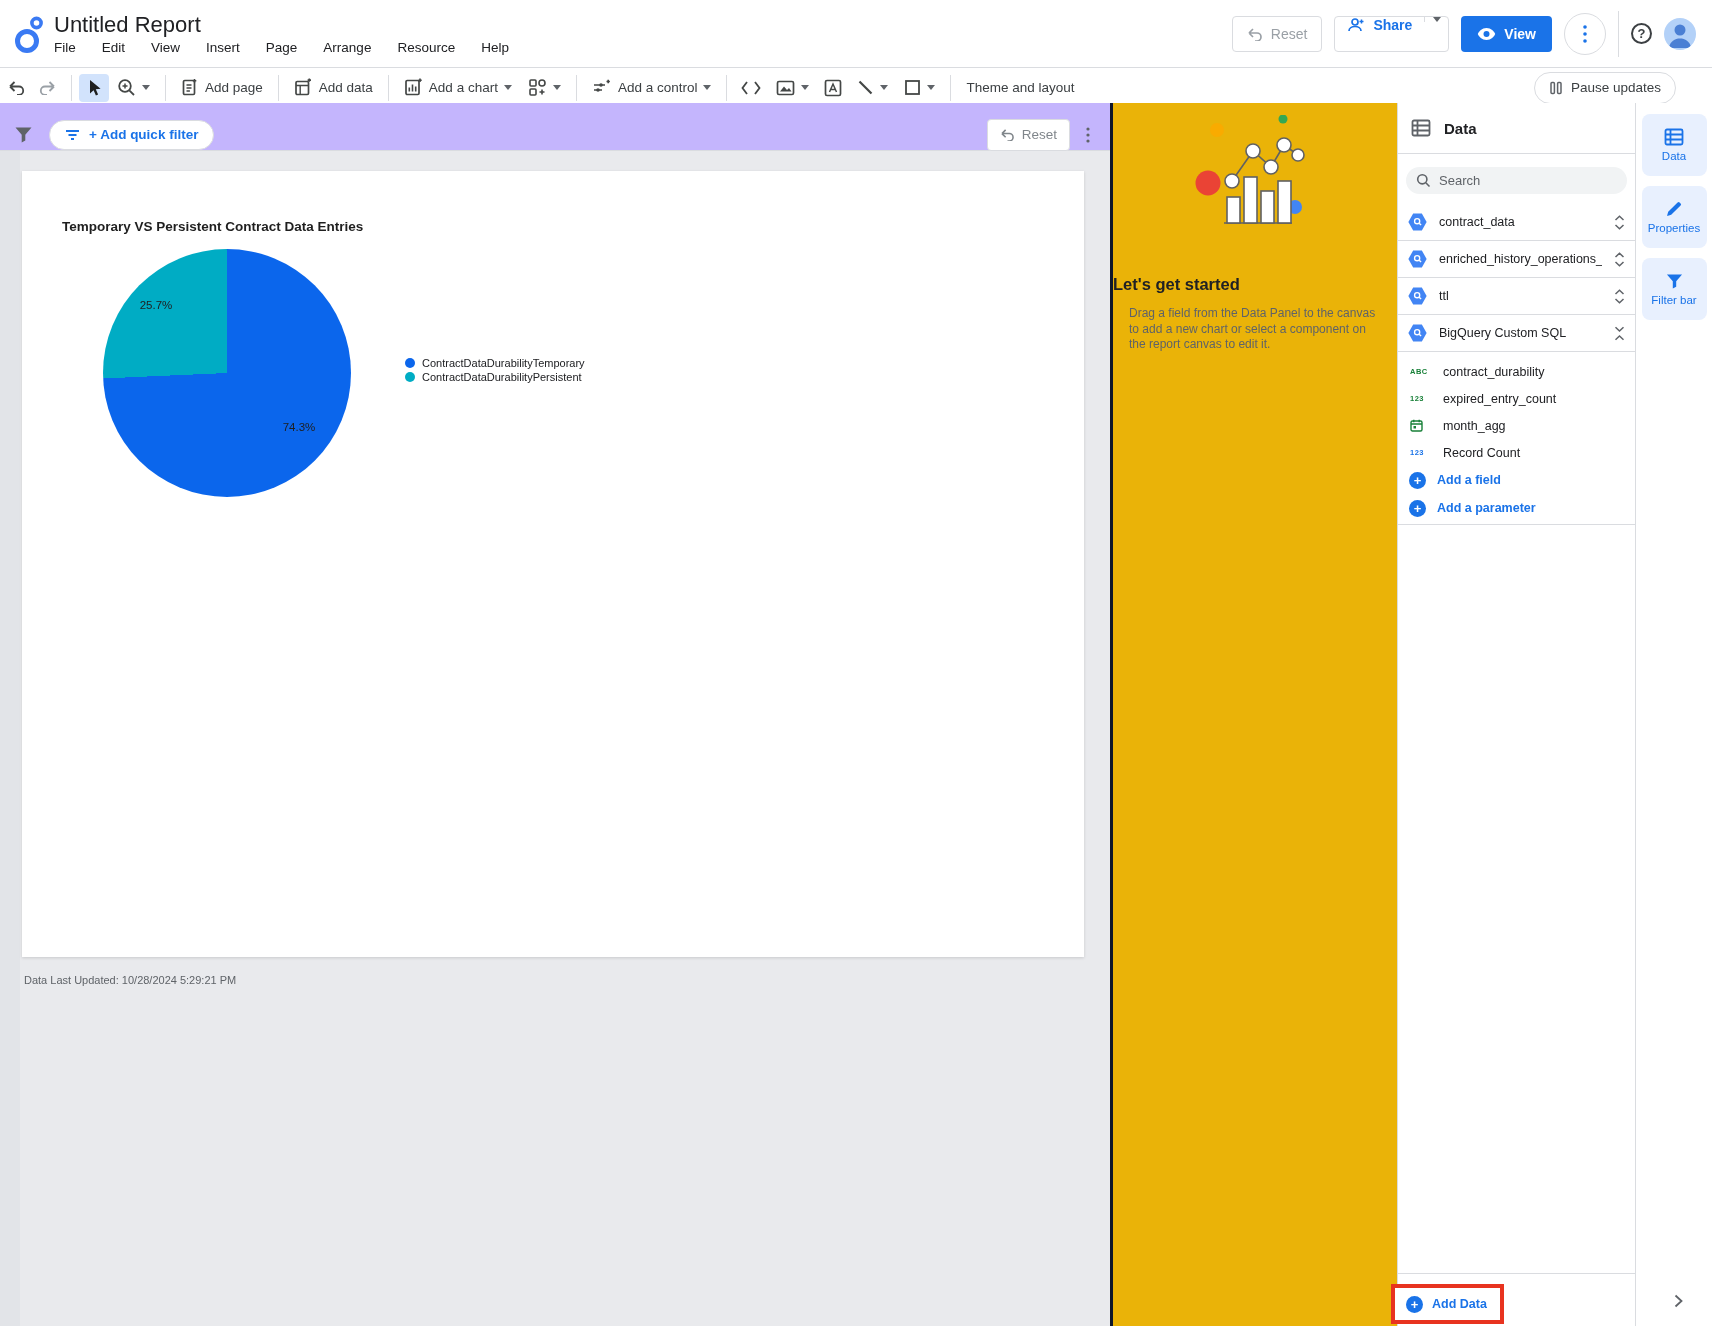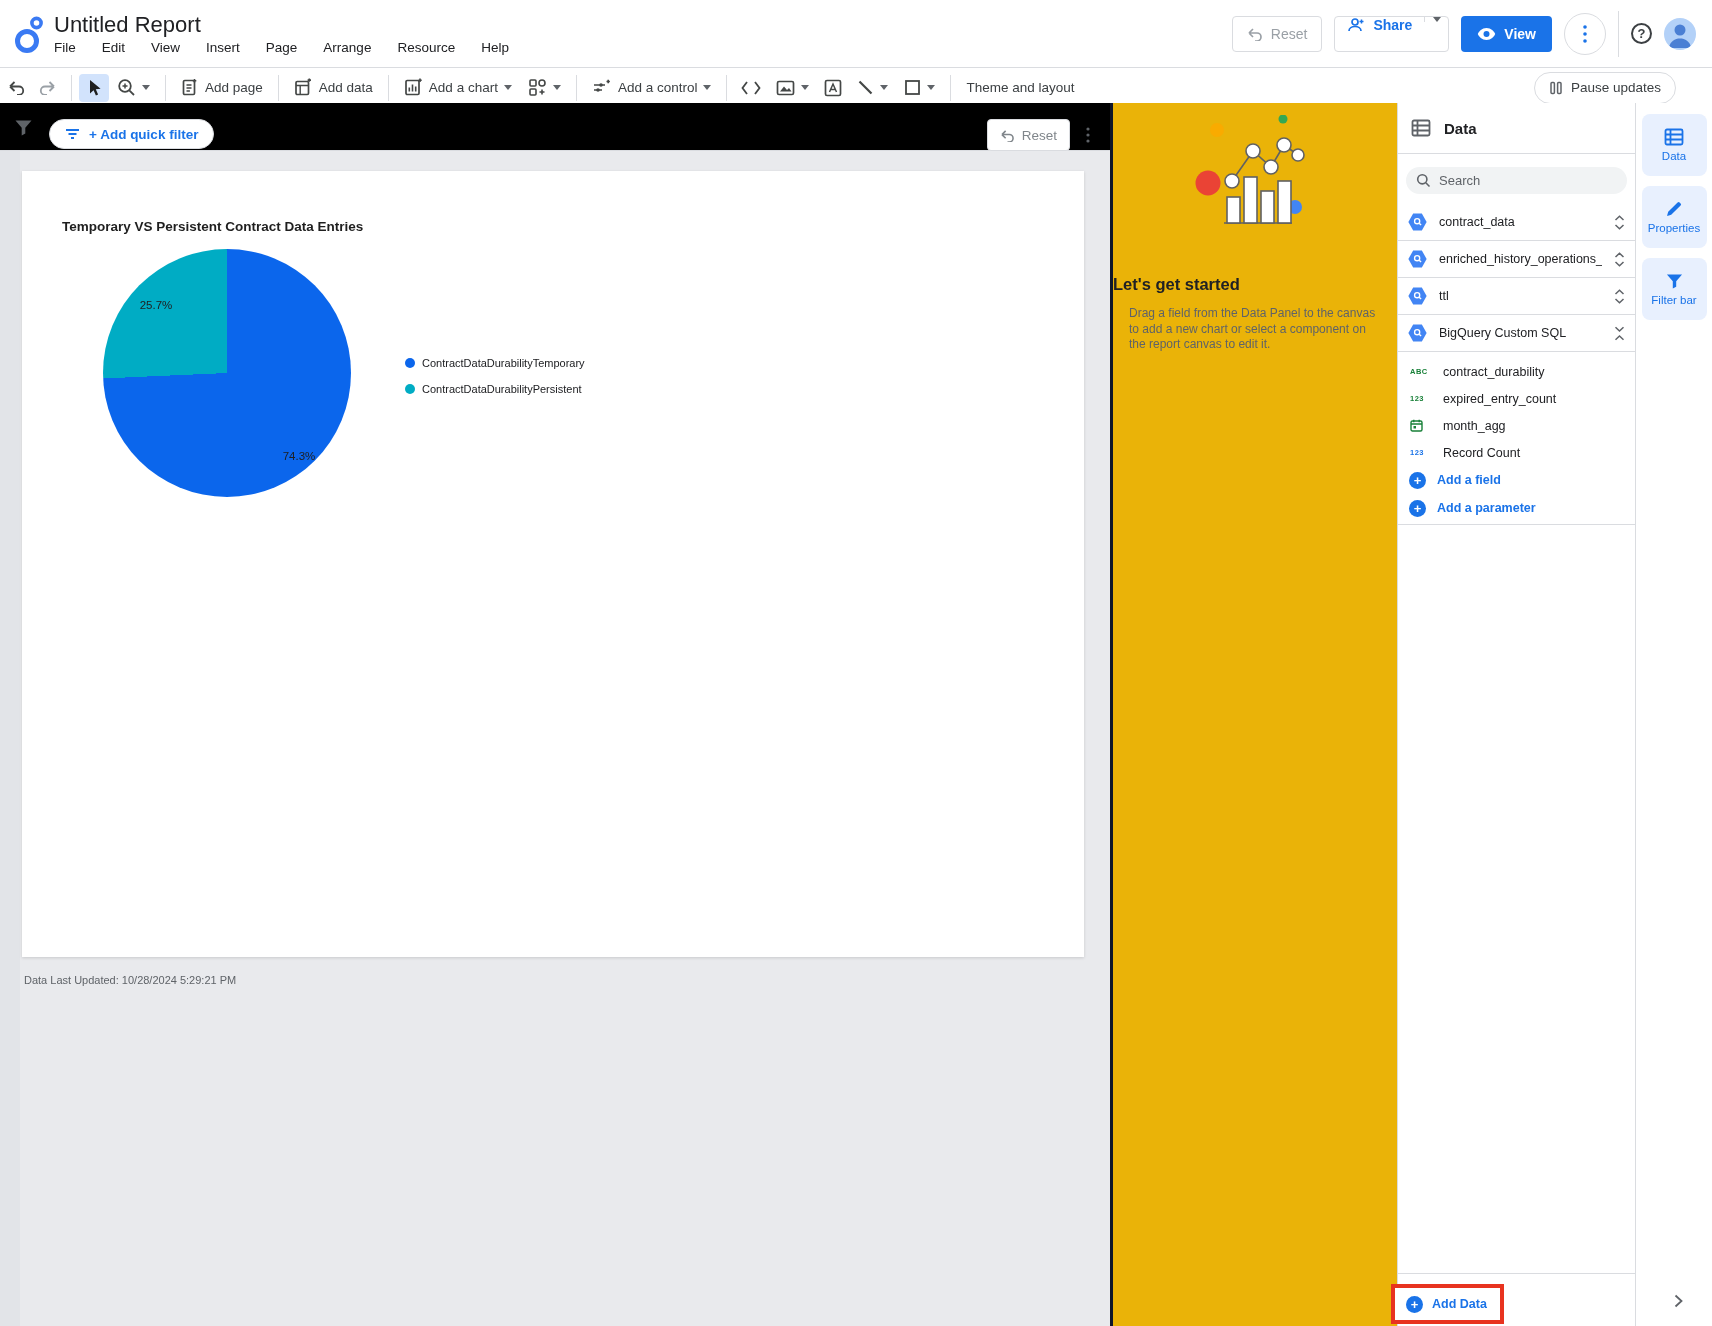--- a/index.html
+++ b/index.html
@@ -37,33 +37,33 @@
   .tb-divider { width:1px; height:26px; background:#dadce0; margin:0 7px; }
   .caret-down { width:0; height:0; border-left:4px solid transparent; border-right:4px solid transparent;
                 border-top:5px solid #5f6368; display:inline-block; }
   .pill-btn { display:flex; align-items:center; gap:8px; height:32px; border:1px solid #dadce0; border-radius:17px;
               padding:0 14px; font-size:13.5px; color:#3c4043; margin-left:auto; margin-right:36px; background:#fff; }
 
   
   .main { position:absolute; top:103px; left:0; right:0; bottom:0; display:flex; }
   .work-area { width:1110px; position:relative; background:#e9eaed; }
   .left-gutter { position:absolute; left:0; top:48px; bottom:0; width:20px; background:#e2e4e8; }
-  .filter-row { height:48px; background:#000000; border-bottom:1px solid #dadce0; display:flex; padding:16px 10px 0 14px; }
+  .filter-row { height:48px; background:#c4b5fd; border-bottom:1px solid #dadce0; display:flex; align-items:center; padding:16px 10px 0 14px; }
   .quick-filter { display:flex; align-items:center; gap:9px; height:30px; border:1px solid #dadce0; border-radius:16px;
                   padding:0 15px; margin-left:16px; font-size:13.5px; font-weight:bold; color:#1a73e8; background:#fff; }
   .canvas-reset { margin-left:auto; display:flex; align-items:center; gap:7px; height:32px; border:1px solid #dadce0;
                   border-radius:4px; padding:0 12px; font-size:13.5px; color:#80868b; background:#fff; }
   .filter-kebab { margin:0 10px 0 16px; display:flex; align-items:center; }
 
   .canvas { position:absolute; left:22px; top:68px; width:1062px; height:786px; background:#fff;
             box-shadow:0 1px 3px rgba(0,0,0,0.14); }
   .chart-title { position:absolute; left:40px; top:48px; font-size:13.5px; font-weight:bold; color:#1f1f1f; }
   .pie { position:absolute; left:81px; top:78px; width:248px; height:248px; border-radius:50%; }
   .pie-label { position:absolute; transform:translate(-50%,-50%); font-size:11.5px; color:#1f1f1f; white-space:nowrap; }
-  .legend { position:absolute; left:383px; top:186px; display:flex; flex-direction:column; gap:14px; }
+  .legend { position:absolute; left:383px; top:186px; display:flex; flex-direction:column; gap:2px; }
   .legend-row { display:flex; align-items:center; gap:7px; }
   .legend-dot { width:10px; height:10px; border-radius:50%; flex:0 0 auto; }
   .legend-row span { font-size:11px; color:#202124; }
   .last-updated { position:absolute; left:24px; top:871px; font-size:11px; color:#5f6368; }
 
   
   .start-panel { width:287px; background:#eab308; border-left:3px solid #0f172a; }
   .start-illustration { margin-top:12px; }
   .start-title { font-size:16.5px; font-weight:bold; color:#202124; margin-top:48px; }
   .start-body { width:252px; margin:12px auto 0; font-size:12px; line-height:15.5px; color:#5f6368; }
@@ -319,21 +319,21 @@
             <circle cx="2" cy="14" r="1.6" fill="#5f6368"></circle>
         </svg>
       </div>
     </div>
     <div class="left-gutter"></div>
 
     <div class="canvas">
       <div class="chart-title">Temporary VS Persistent Contract Data Entries</div>
       <div class="pie" style="background: conic-gradient(rgb(11, 102, 236) 0deg, rgb(11, 102, 236) 267.48deg, rgb(0, 172, 196) 267.48deg, rgb(0, 172, 196) 360deg);">
         <span class="pie-label" style="left:53px; top:56px;">25.7%</span>
-        <span class="pie-label" style="left:196px; top:207px;">74.3%</span>
+        <span class="pie-label" style="left:196px; top:178px;">74.3%</span>
       </div>
       <div class="legend">
         <div class="legend-row">
           <span class="legend-dot" style="background: rgb(11, 102, 236);"></span>
           <span>ContractDataDurabilityTemporary</span>
         </div>
         <div class="legend-row">
           <span class="legend-dot" style="background: rgb(0, 172, 196);"></span>
           <span>ContractDataDurabilityPersistent</span>
         </div>

